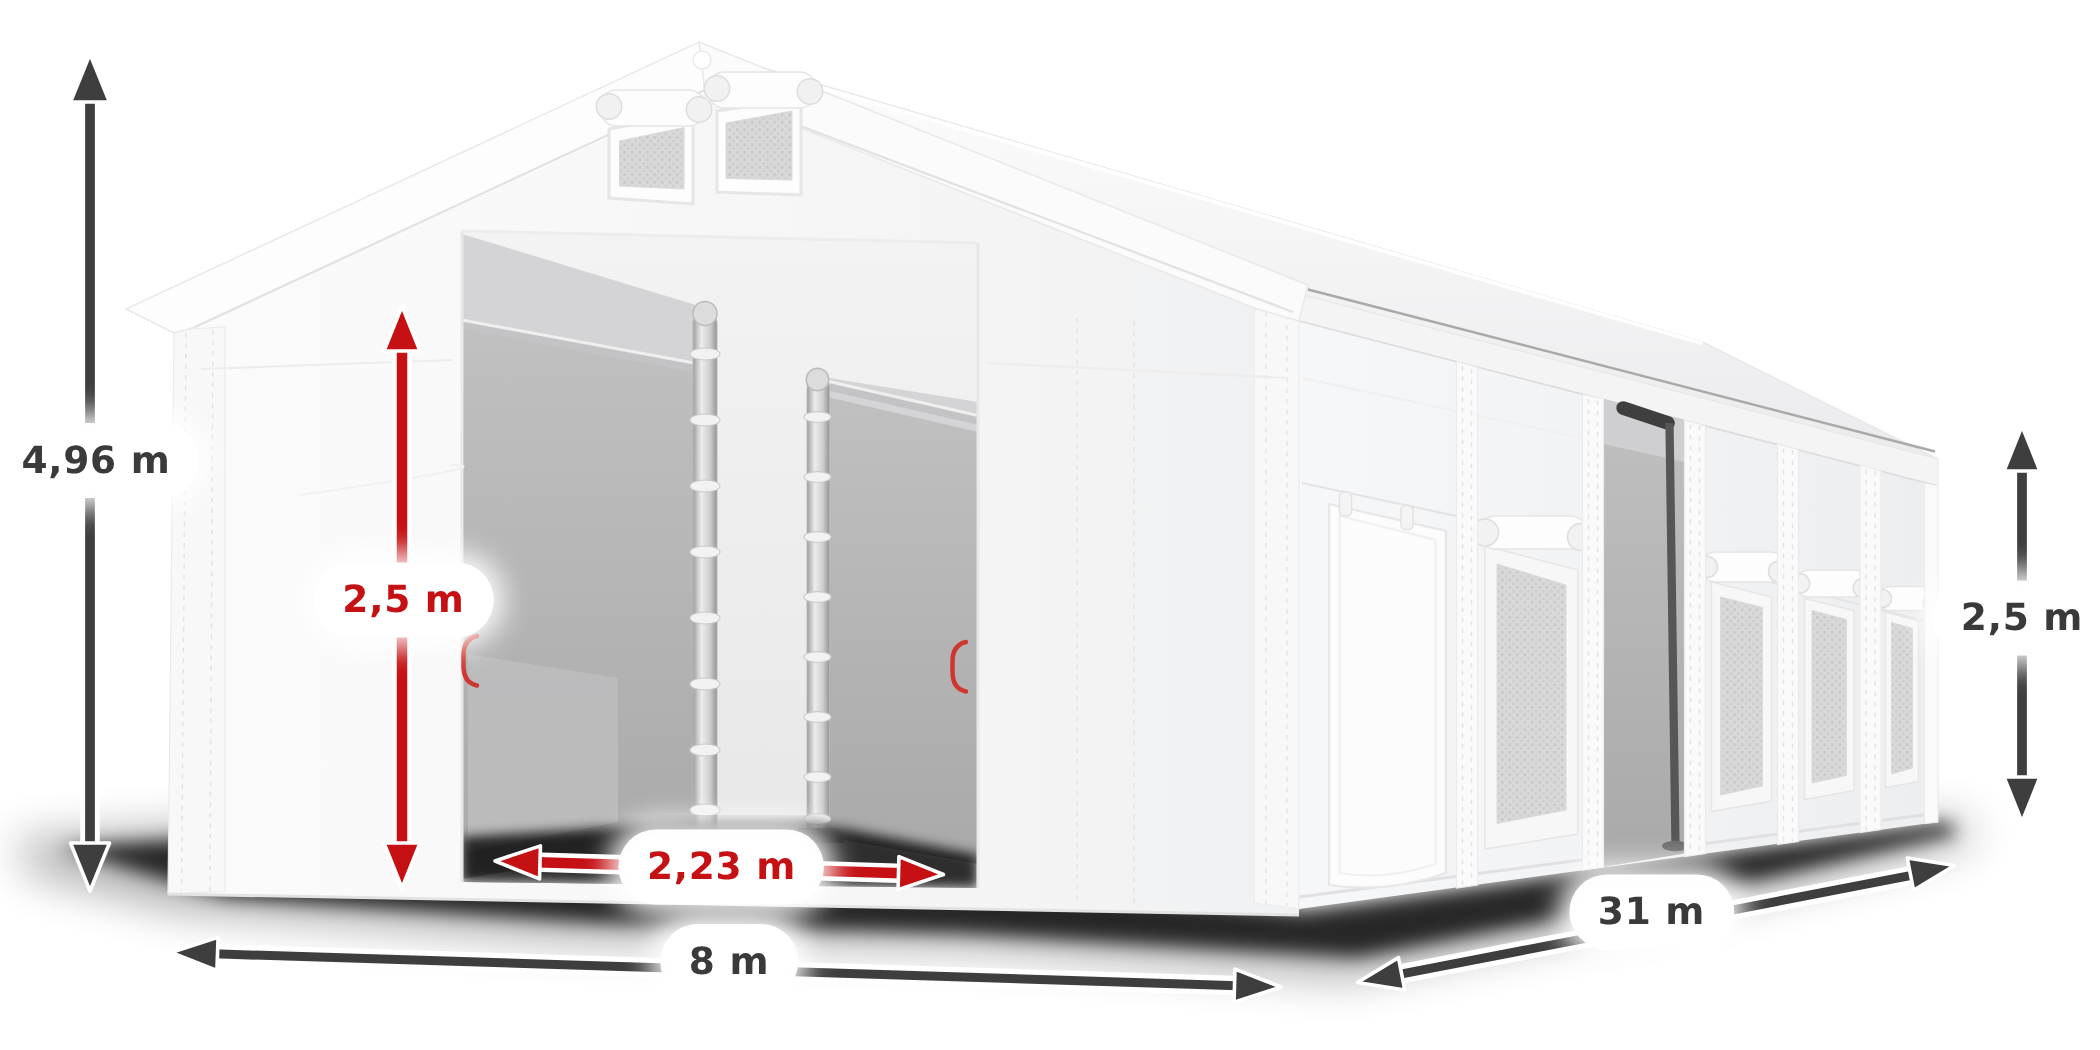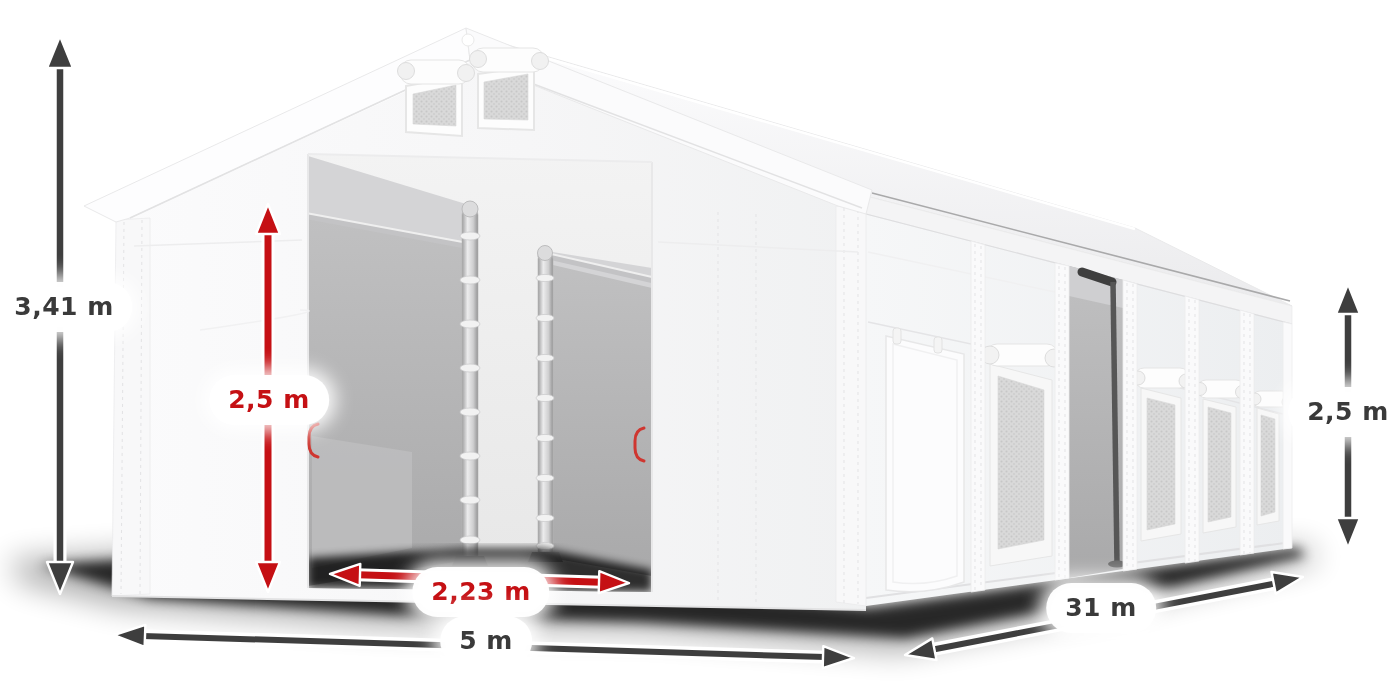--- a/index.html
+++ b/index.html
@@ -306,20 +306,20 @@
 
     <g>
       <line class="casing" x1="1348" y1="306" x2="1348" y2="526"></line>
       <line class="stroke-dark" x1="1348" y1="310" x2="1348" y2="522" stroke-width="6.5"></line>
       <polygon class="fill-dark head" points="1348,284 1336,314 1360,314"></polygon>
       <polygon class="fill-dark head" points="1348,548 1336,518 1360,518"></polygon>
     </g>
   </g>
 </svg>
 
-<div class="dim-label" style="left:64px;top:307px;">3,41 m</div>
+<div class="dim-label" style="left:64px;top:307px;">4,96 m</div>
 <div class="dim-label red" style="left:269px;top:400px;">2,5 m</div>
-<div class="dim-label red" style="left:481px;top:592px;">2,23 m</div>
-<div class="dim-label" style="left:486px;top:641px;">5 m</div>
+<div class="dim-label red" style="left:481px;top:578px;">2,23 m</div>
+<div class="dim-label" style="left:486px;top:641px;">8 m</div>
 <div class="dim-label" style="left:1101px;top:608px;">31 m</div>
 <div class="dim-label" style="left:1348px;top:412px;">2,5 m</div>
 
 </div>
 
 </body></html>

